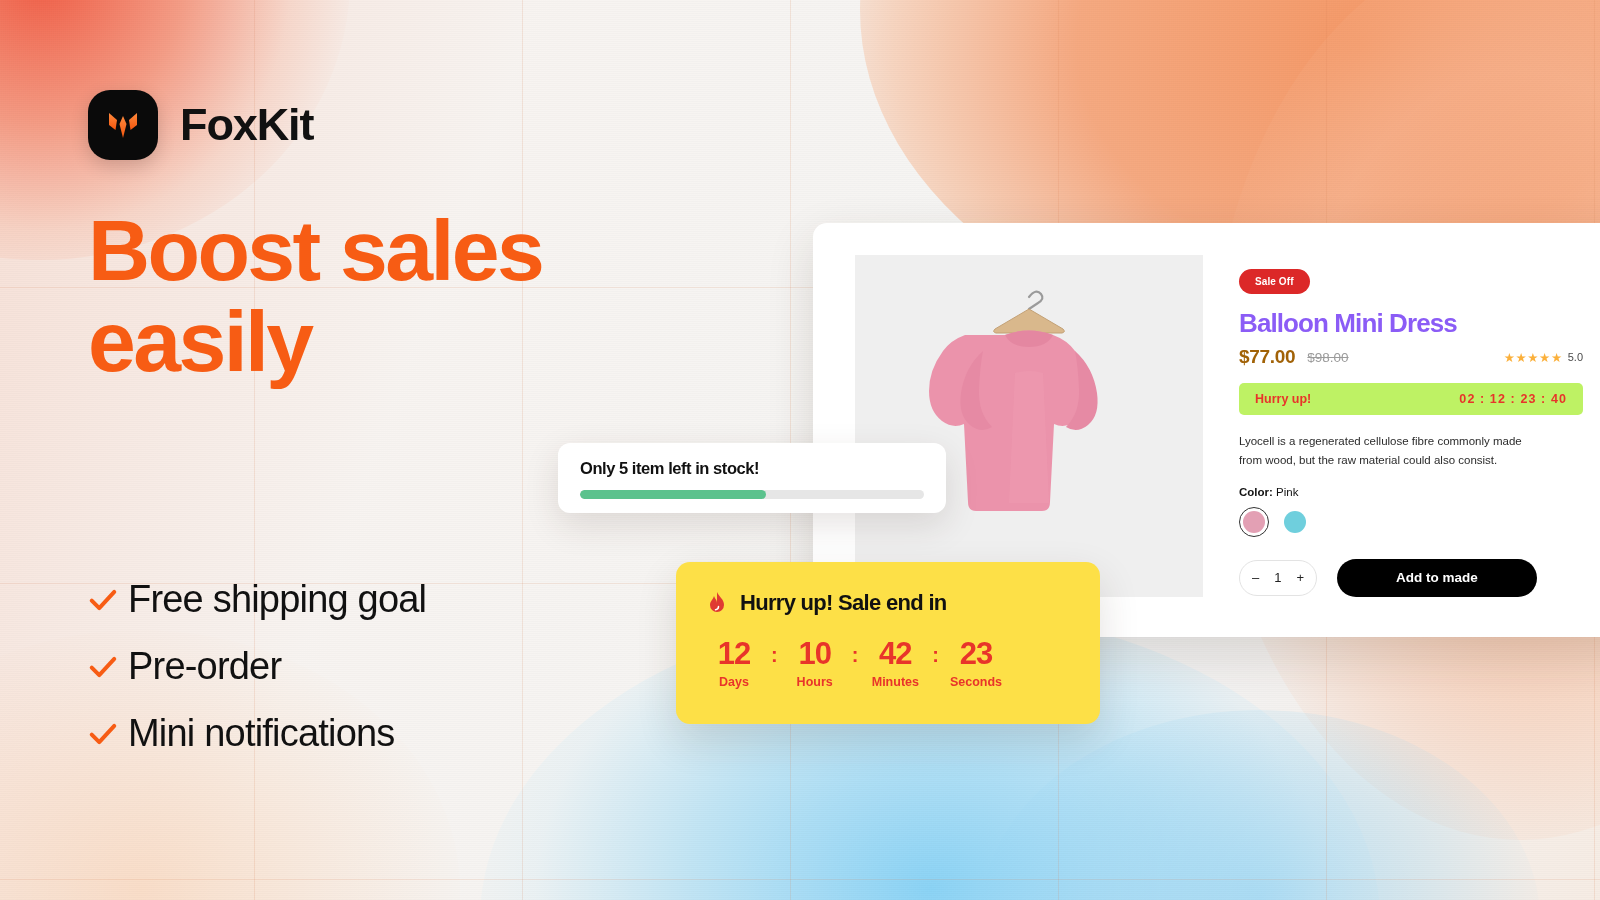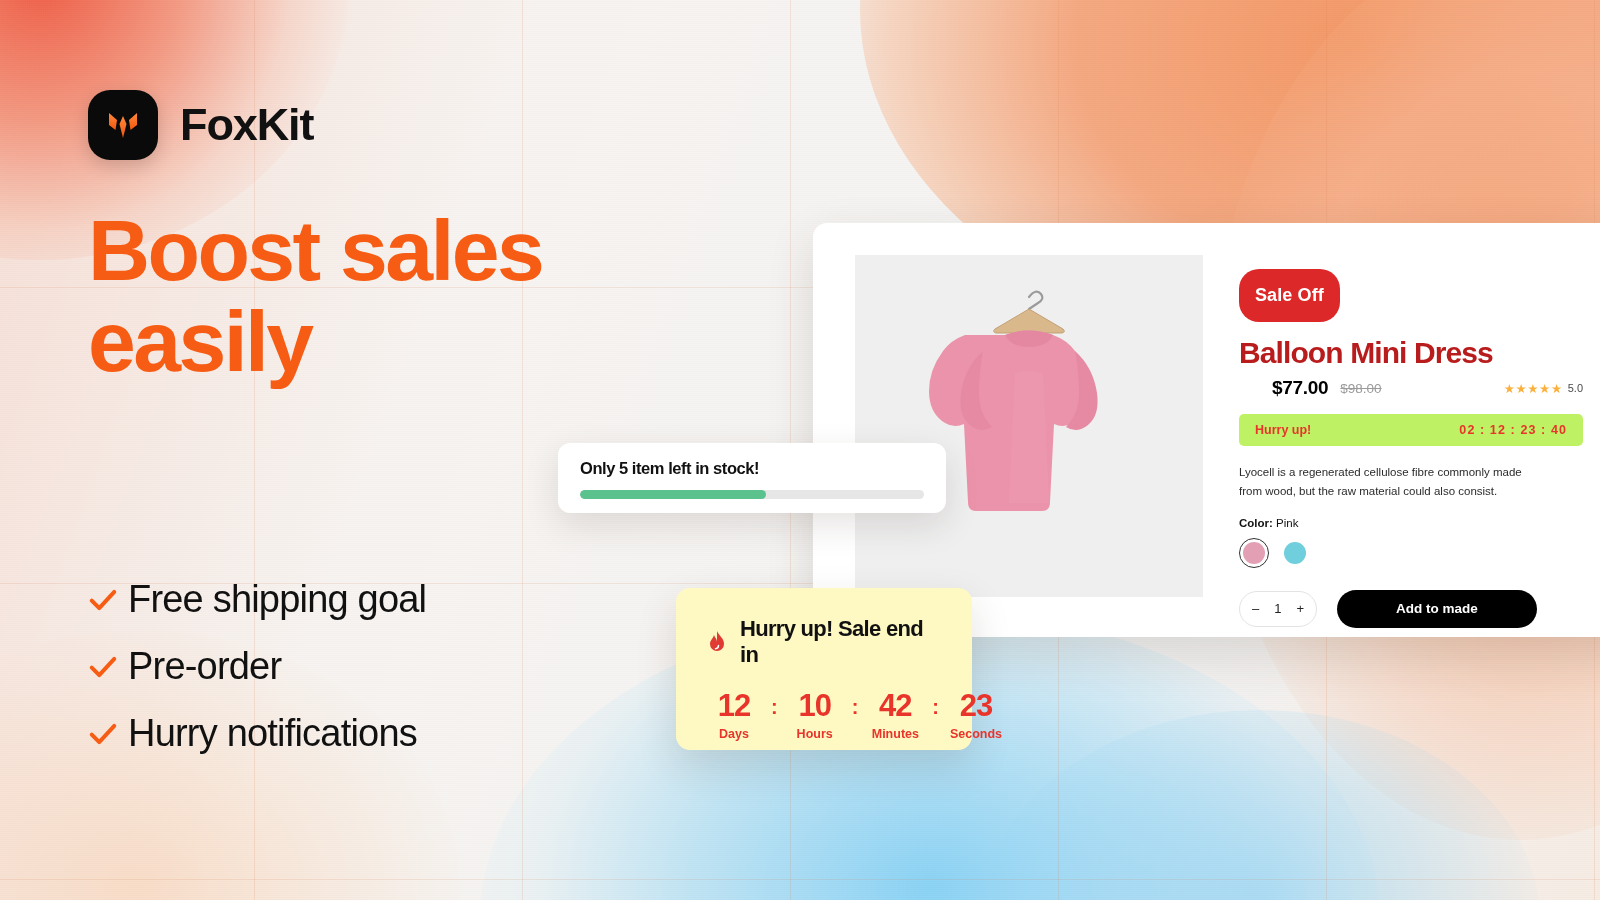--- a/index.html
+++ b/index.html
@@ -82,25 +82,25 @@
   #product-card {
     position:absolute; left:813px; top:223px; width:830px; height:414px;
     background:#fff; border-radius:14px;
     box-shadow:0 18px 48px rgba(60,40,30,.14);
     display:flex; padding:32px 0 0 42px; gap:36px;
   }
   .product-media { width:348px; height:342px; background:#efefef; flex:none; position:relative; overflow:hidden; }
   .product-info { flex:1; padding-top:14px; padding-right:60px; }
   .sale-badge {
     display:inline-block; background:#dc2828; color:#fff;
-    font-size:18px; font-weight:700; padding:16px 16px; border-radius:20px; letter-spacing:.1px;
-  }
-  .product-title { font-size:30px; font-weight:700; color:#b91c1c; letter-spacing:-.9px; margin-top:14px; }
+    font-size:10px; font-weight:700; padding:7px 16px; border-radius:20px; letter-spacing:.1px;
+  }
+  .product-title { font-size:26px; font-weight:700; color:#8b5cf6; letter-spacing:-.9px; margin-top:14px; }
   .price-row { display:flex; align-items:center; margin-top:7px; }
-  .price { font-size:19px; font-weight:700; color:#000000; letter-spacing:-.3px;margin-left:33px; }
+  .price { font-size:19px; font-weight:700; color:#a16207; letter-spacing:-.3px; }
   .price-compare { font-size:13.5px; color:#9b9b9b; text-decoration:line-through; margin-left:12px; font-weight:500; }
   .rating { margin-left:auto; display:flex; align-items:center; gap:5px; }
   .stars { color:#fbb03b; font-size:12.5px; letter-spacing:.6px; }
   .rating-value { font-size:11px; color:#4a4a4a; font-weight:500; }
   .hurry-bar {
     margin-top:15px; background:#bef264; border-radius:5px;
     padding:9px 16px; display:flex; align-items:center;
   }
   .hurry-label { font-size:12.5px; font-weight:700; color:#e8342a; }
   .hurry-time { margin-left:auto; font-size:12.5px; font-weight:700; color:#e8342a; letter-spacing:1.1px; }
@@ -128,22 +128,22 @@
     position:absolute; left:558px; top:443px; width:388px; height:70px;
     background:#fff; border-radius:12px; box-shadow:0 12px 34px rgba(60,40,30,.13);
     padding:16px 22px;
   }
   .stock-title { font-size:16.5px; font-weight:700; color:#111; letter-spacing:-.45px; }
   .stock-track { margin-top:12px; height:9px; background:#e6e6e6; border-radius:6px; overflow:hidden; }
   .stock-fill { height:100%; background:#5bc28d; border-radius:6px; }
 
   
   #countdown-card {
-    position:absolute; left:676px; top:588px; width:296px; height:162px;
-    background:#fef9c3; border-radius:14px; box-shadow:0 16px 40px rgba(60,40,30,.14);
+    position:absolute; left:676px; top:562px; width:424px; height:162px;
+    background:#fde047; border-radius:14px; box-shadow:0 16px 40px rgba(60,40,30,.14);
     padding:28px 30px 0 30px;
   }
   .cd-head { display:flex; align-items:center; gap:12px; }
   .cd-title { font-size:22px; font-weight:700; color:#111; letter-spacing:-.7px; }
   .flame { width:22px; height:24px; flex:none; }
   .cd-row { margin-top:22px; display:flex; align-items:flex-start; }
   .cd-unit { text-align:center; min-width:56px; }
   .cd-num { font-size:31px; font-weight:700; color:#e8342a; letter-spacing:-1px; line-height:1;text-align:center; }
   .cd-cap { margin-top:6px; font-size:12.5px; font-weight:700; color:#e8342a; }
   .cd-sep { font-size:20px; font-weight:700; color:#e8342a; padding:6px 9px 0 9px; }
@@ -192,21 +192,21 @@
   <div class="feature">
     <svg class="check" viewBox="0 0 24 24" fill="none">
         <path d="M3 12.5 L9 18.5 L21 5.5" stroke="#f75c14" stroke-width="3.2" stroke-linecap="round" stroke-linejoin="round"></path>
       </svg>
     <span class="feature-label">Pre-order</span>
   </div>
   <div class="feature">
     <svg class="check" viewBox="0 0 24 24" fill="none">
         <path d="M3 12.5 L9 18.5 L21 5.5" stroke="#f75c14" stroke-width="3.2" stroke-linecap="round" stroke-linejoin="round"></path>
       </svg>
-    <span class="feature-label"> Hurry notifications</span>
+    <span class="feature-label"> Mini notifications</span>
   </div>
 </div>
 
 <div id="product-card">
   <div class="product-media">
     <svg viewBox="0 0 348 342" width="348" height="342" aria-hidden="true">
       <rect width="348" height="342" fill="#efefef"></rect>
       <path d="M174 42 q7 -9 12 -3 q4 5 -3 9 l-9 6" stroke="#9a9a9a" stroke-width="2.2" fill="none" stroke-linecap="round"></path>
       <path d="M174 54 L140 74 q-3 3 1 4 h66 q4 -1 1 -4 Z" fill="#d9b88c"></path>
       <path d="M174 54 L140 74 q-3 3 1 4 h66 q4 -1 1 -4 Z" fill="none" stroke="#c3a176" stroke-width="1"></path>

